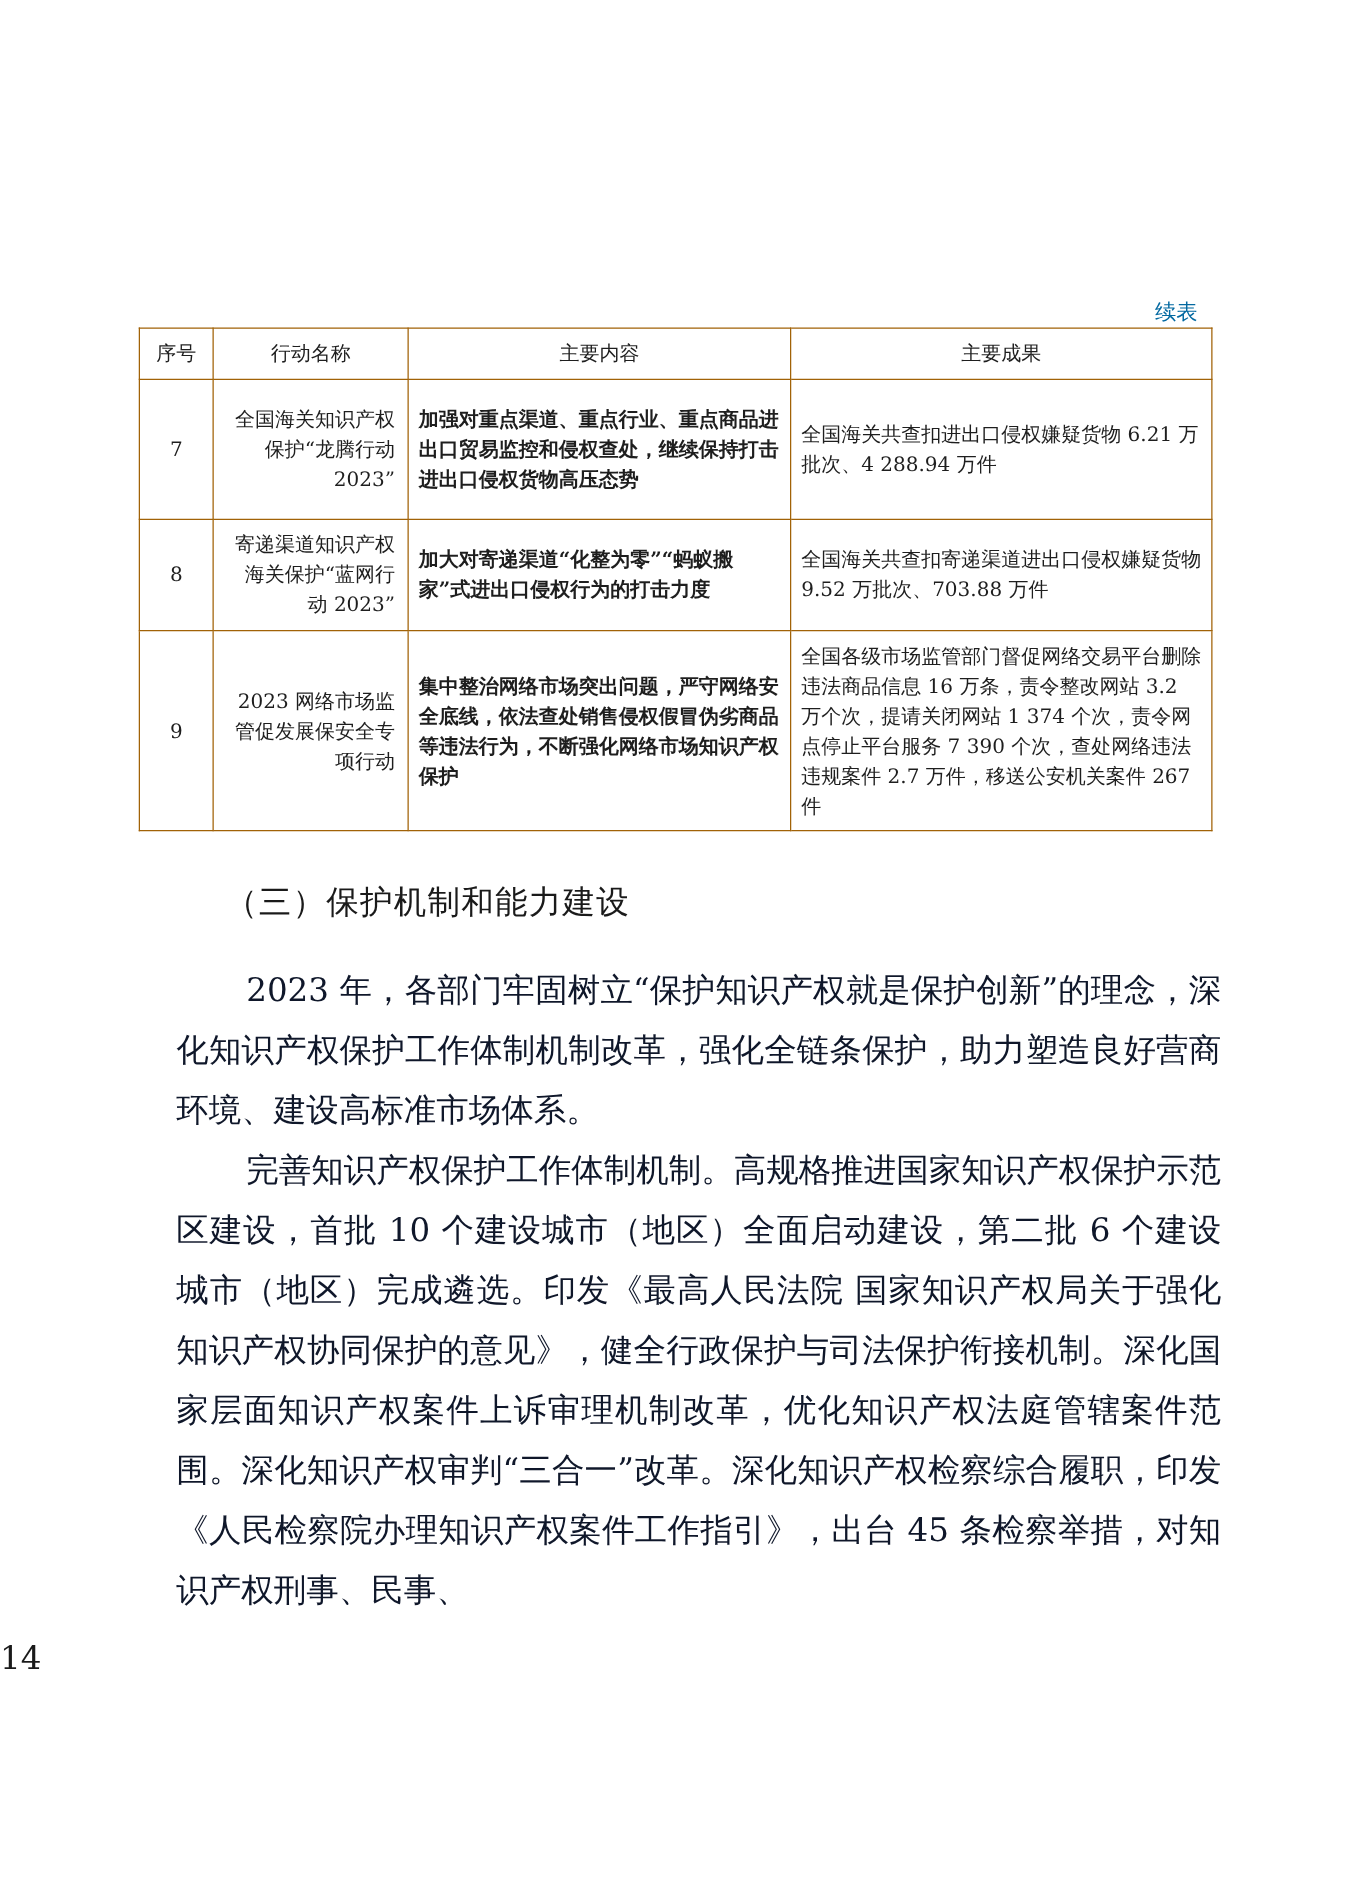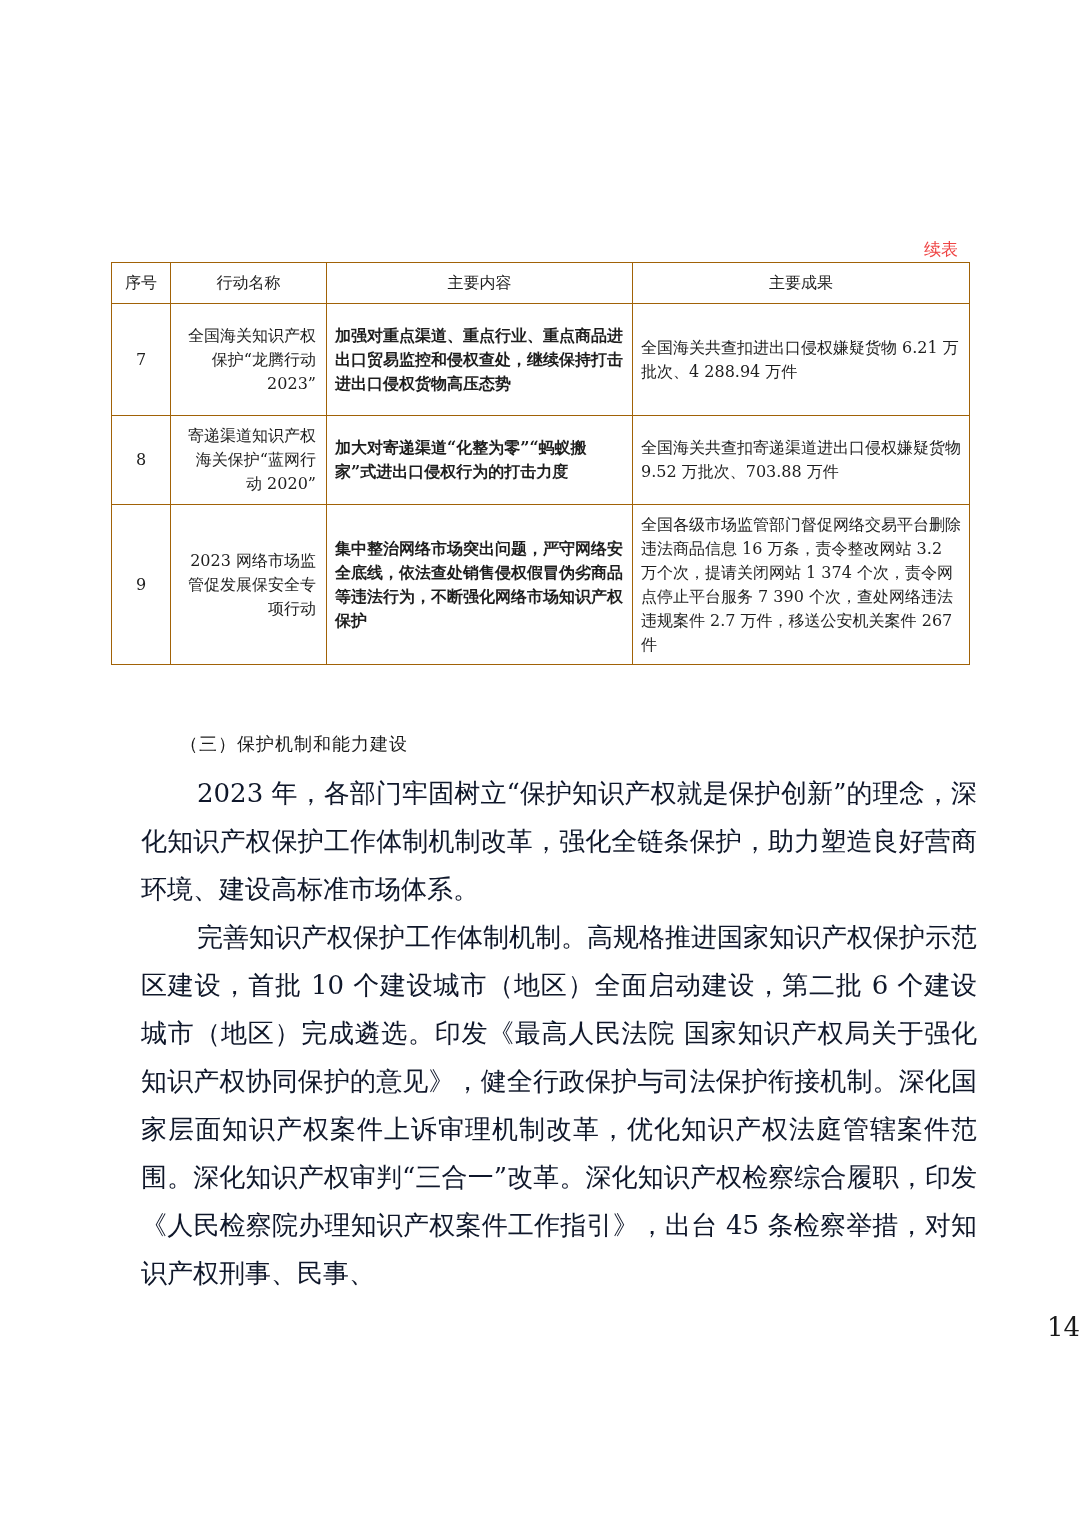--- a/index.html
+++ b/index.html
@@ -2,21 +2,21 @@
 <html><head>
   <meta charset="utf-8">
   <style>
     html, body { margin: 0; padding: 0; background: #ffffff; }
     body {
       width: 1080px; height: 1517px; position: relative; overflow: hidden;
       font-family: "DejaVu Serif", "Liberation Serif", serif; color: #1a1a1a;
     }
     .continued {
       position: absolute; left: 900px; top: 238px; width: 58px; text-align: right;
-      font-size: 17px; color: #ef4444;
+      font-size: 17px; color: #0369a1;
     }
     table.data {
       position: absolute; left: 111px; top: 262px; width: 858px;
       border-collapse: collapse; table-layout: fixed;
       font-size: 16px; line-height: 24px; color: #1e1e1e;
     }
     table.data th, table.data td {
       border: 1px solid #a16207; padding: 0 8px; vertical-align: middle;
     }
     table.data th {
@@ -24,33 +24,33 @@
       height: 40px; font-size: 16px; text-align: center;
     }
     table.data td.num { text-align: center; }
     table.data td.name { text-align: right; padding: 0 10px; }
     table.data td.content { text-align: left; padding: 0 8px; font-weight: bold; }
     table.data td.result { text-align: left; padding: 0 8px; }
     tr.r7 td { height: 111px; }
     tr.r8 td { height: 88px; }
     tr.r9 td { height: 159px; }
     .section-heading {
-      position: absolute; left: 180px; top: 732px;
+      position: absolute; left: 180px; top: 704px;
       font-family: "DejaVu Sans", "Liberation Sans", sans-serif;
-      font-size: 18px; letter-spacing: 1px; color: #1a1a1a;
+      font-size: 26px; letter-spacing: 1px; color: #1a1a1a;
     }
     .body-text {
       position: absolute; left: 124px; width: 836px;
       font-size: 26px; line-height: 48px; text-align: justify;
       text-indent: 56px; color: #0f172a; margin: 17px;
     }
     .p1 { top: 752px; }
     .p2 { top: 896px; }
     .page-number {
-      position: absolute; left: 0; width: 1080px; top: 1312px; text-align: right;
+      position: absolute; left: 0; width: 1080px; top: 1312px; text-align: left;
       font-size: 26px; color: #1a1a1a;
     }
   </style>
 </head>
 <body>
 
 <div class="continued">续表</div>
 
 <table class="data">
   <colgroup>
@@ -69,21 +69,21 @@
   </thead>
   <tbody>
     <tr class="r7">
       <td class="num">7</td>
       <td class="name">全国海关知识产权保护“龙腾行动 2023”</td>
       <td class="content">加强对重点渠道、重点行业、重点商品进出口贸易监控和侵权查处，继续保持打击进出口侵权货物高压态势</td>
       <td class="result">全国海关共查扣进出口侵权嫌疑货物 6.21 万批次、4 288.94 万件</td>
     </tr>
     <tr class="r8">
       <td class="num">8</td>
-      <td class="name">寄递渠道知识产权海关保护“蓝网行动 2020”</td>
+      <td class="name">寄递渠道知识产权海关保护“蓝网行动 2023”</td>
       <td class="content">加大对寄递渠道“化整为零”“蚂蚁搬家”式进出口侵权行为的打击力度</td>
       <td class="result">全国海关共查扣寄递渠道进出口侵权嫌疑货物 9.52 万批次、703.88 万件</td>
     </tr>
     <tr class="r9">
       <td class="num">9</td>
       <td class="name">2023 网络市场监管促发展保安全专项行动</td>
       <td class="content">集中整治网络市场突出问题，严守网络安全底线，依法查处销售侵权假冒伪劣商品等违法行为，不断强化网络市场知识产权保护</td>
       <td class="result">全国各级市场监管部门督促网络交易平台删除违法商品信息 16 万条，责令整改网站 3.2 万个次，提请关闭网站 1 374 个次，责令网点停止平台服务 7 390 个次，查处网络违法违规案件 2.7 万件，移送公安机关案件 267 件</td>
     </tr>
   </tbody>

